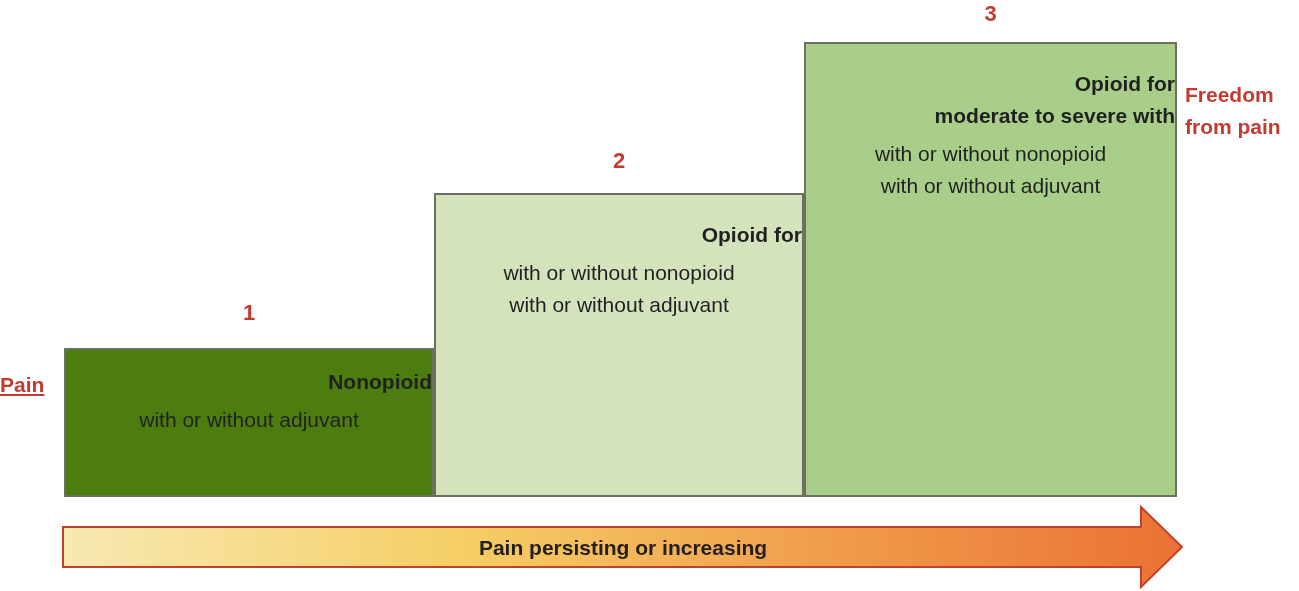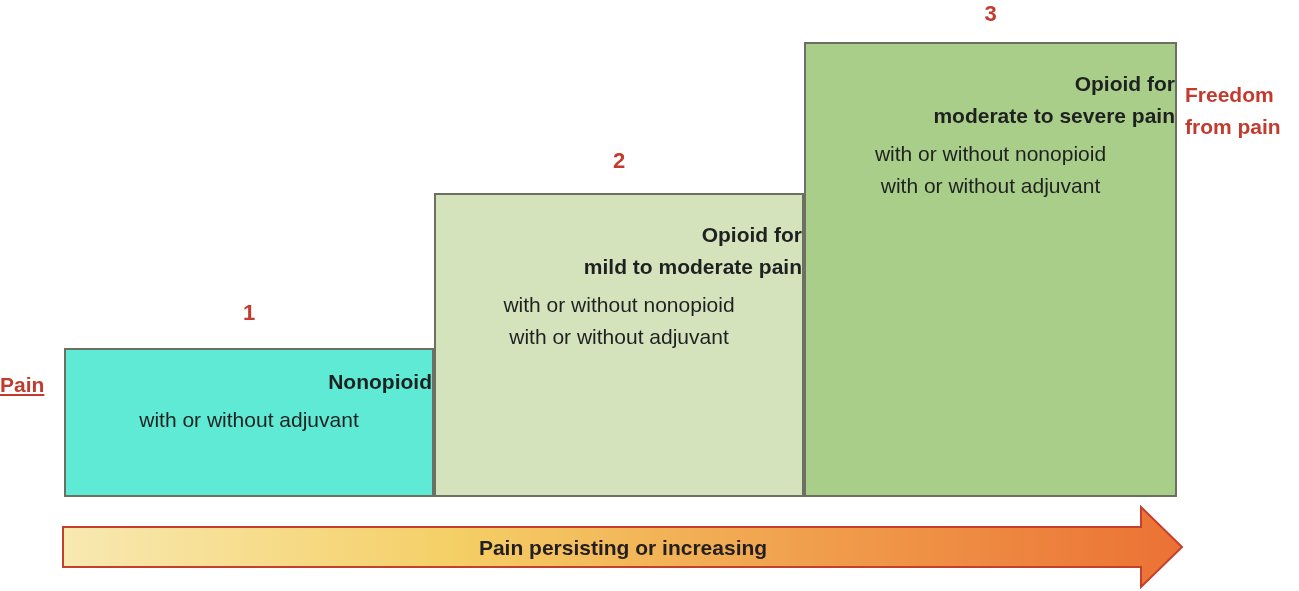--- a/index.html
+++ b/index.html
@@ -64,44 +64,43 @@
   <div class="step-number" style="left:64px;top:300px;width:370px;">1</div>
   <div class="step-number" style="left:434px;top:148px;width:370px;">2</div>
   <div class="step-number" style="left:804px;top:1px;width:373px;">3</div>
 
   <div class="side-label" style="left:0px;top:357px;text-decoration:underline;">Pain</div>
   <div class="side-label" style="left:1185px;top:67px;">
     <div>Freedom</div>
     <div>from pain</div>
   </div>
 
-  <div class="step-box" style="left: 64px; top: 348px; width: 370px; height: 149px; padding-top: 16px; background: #5eead4;">
+  <div class="step-box" style="left: 64px; top: 348px; width: 370px; height: 149px; padding-top: 16px; background: #4d7c0f;">
     <div class="box-heading">
       <div>Nonopioid</div>
     </div>
     <div class="box-body">
       <div>with or without adjuvant</div>
     </div>
   </div>
 
   <div class="step-box" style="left: 434px; top: 193px; width: 370px; height: 304px; padding-top: 24px; background: rgb(213, 227, 189);">
     <div class="box-heading">
       <div>Opioid for</div>
-      <div>mild to moderate pain</div>
     </div>
     <div class="box-body">
       <div>with or without nonopioid</div>
       <div>with or without adjuvant</div>
     </div>
   </div>
 
   <div class="step-box" style="left: 804px; top: 42px; width: 373px; height: 455px; padding-top: 24px; background: rgb(169, 206, 138);">
     <div class="box-heading">
       <div>Opioid for</div>
-      <div>moderate to severe pain</div>
+      <div>moderate to severe with</div>
     </div>
     <div class="box-body">
       <div>with or without nonopioid</div>
       <div>with or without adjuvant</div>
     </div>
   </div>
 
   <svg class="arrow-svg" viewBox="0 0 1122 84" preserveAspectRatio="none">
     <defs>
       <linearGradient id="arrowGrad" x1="0" y1="0" x2="1" y2="0">

